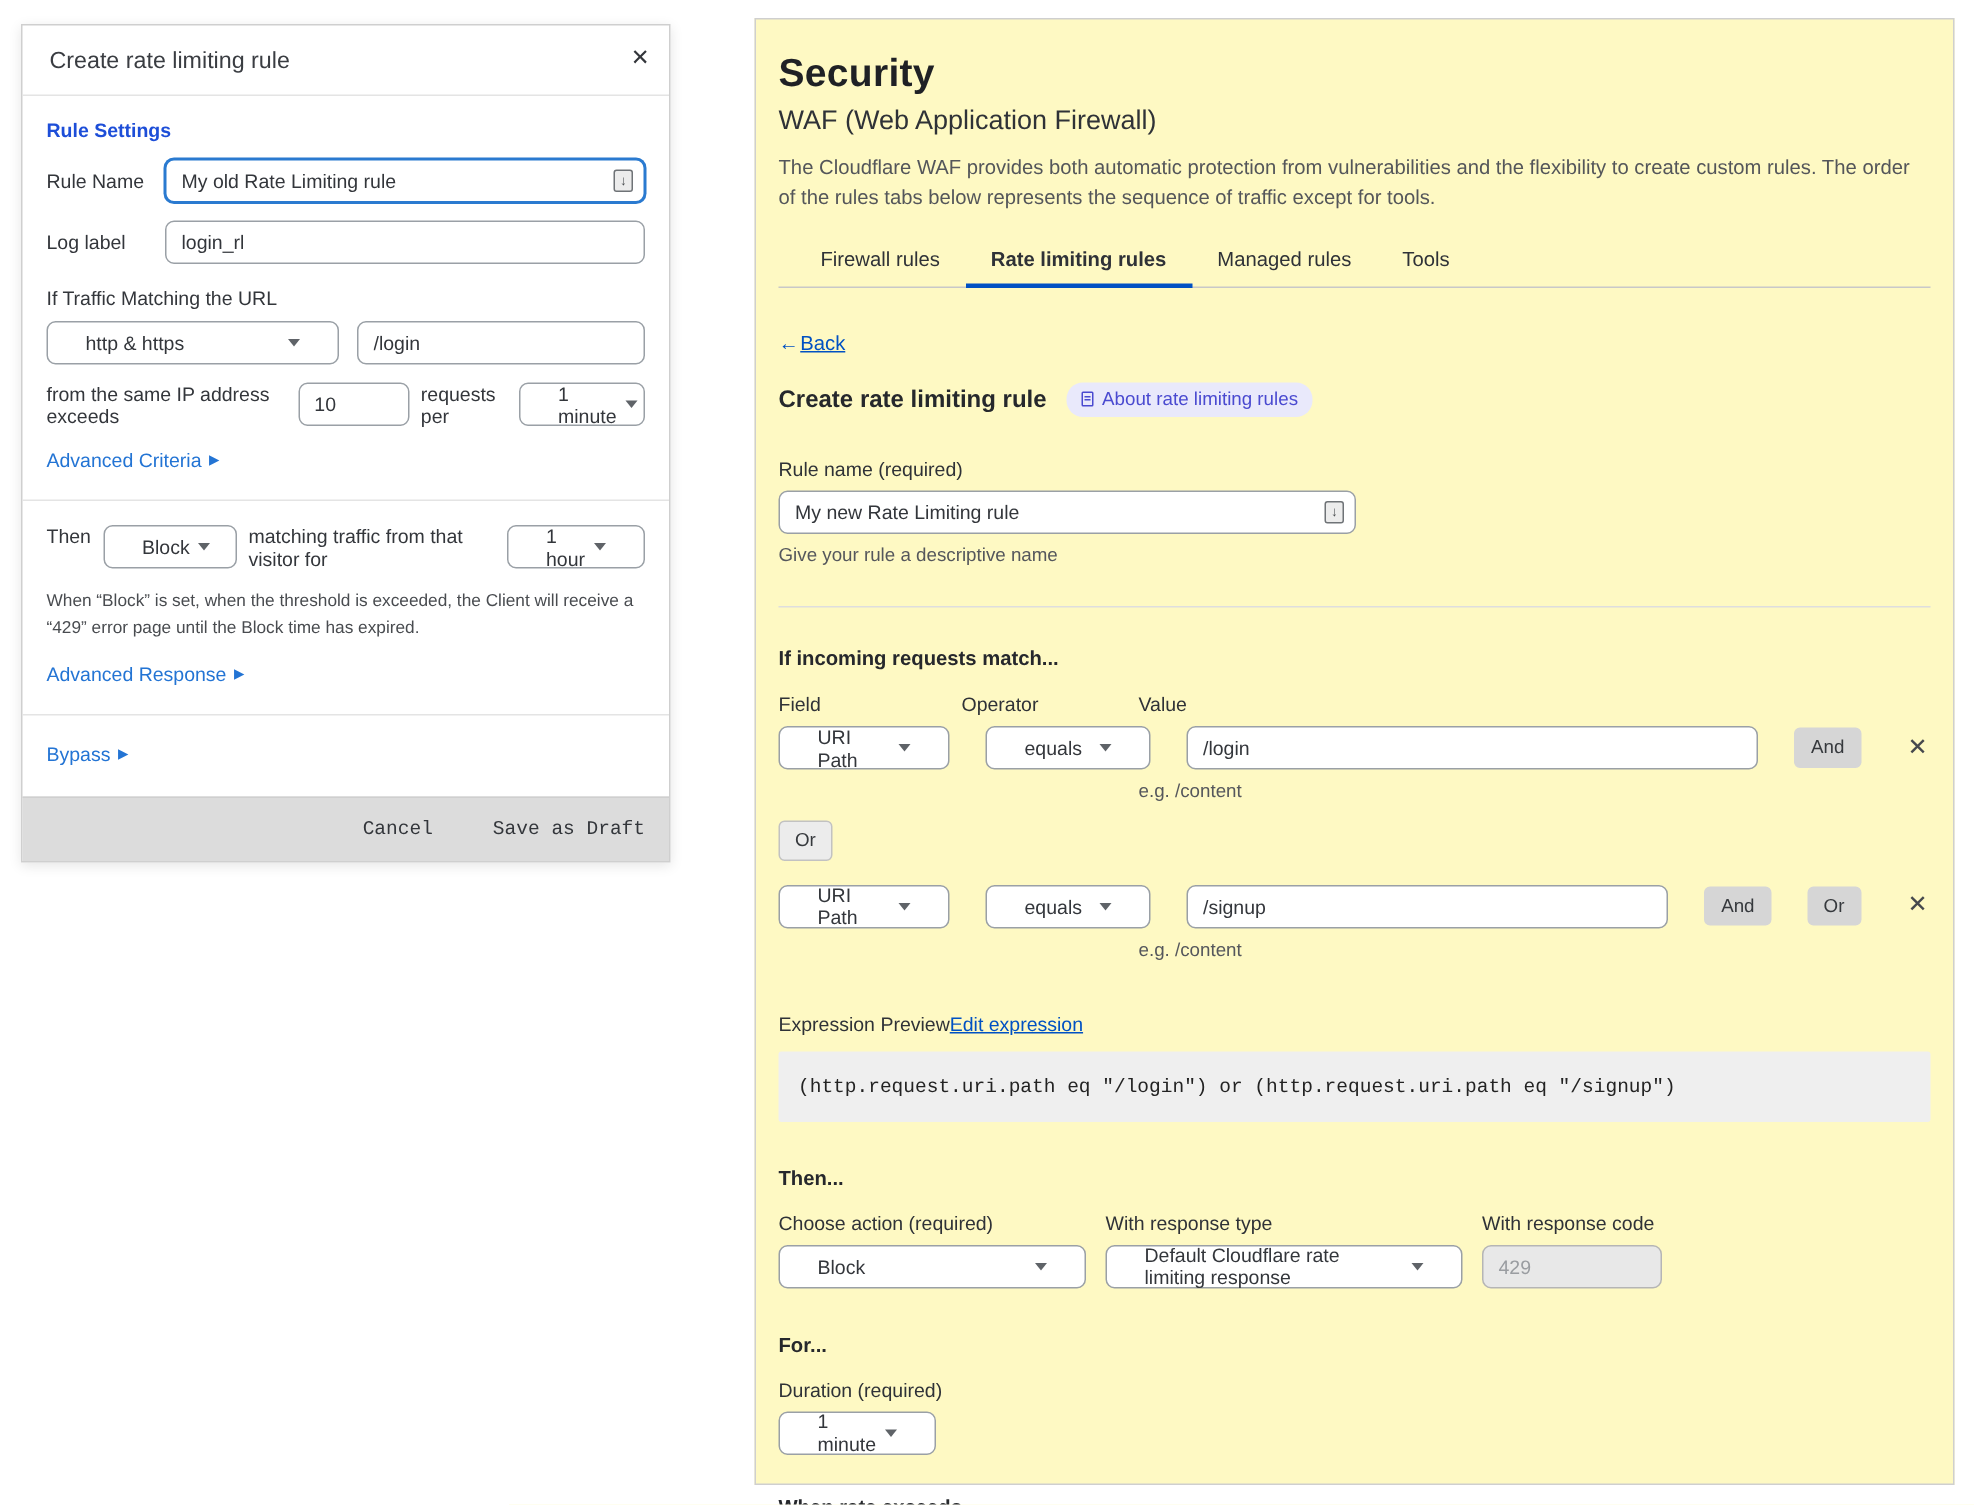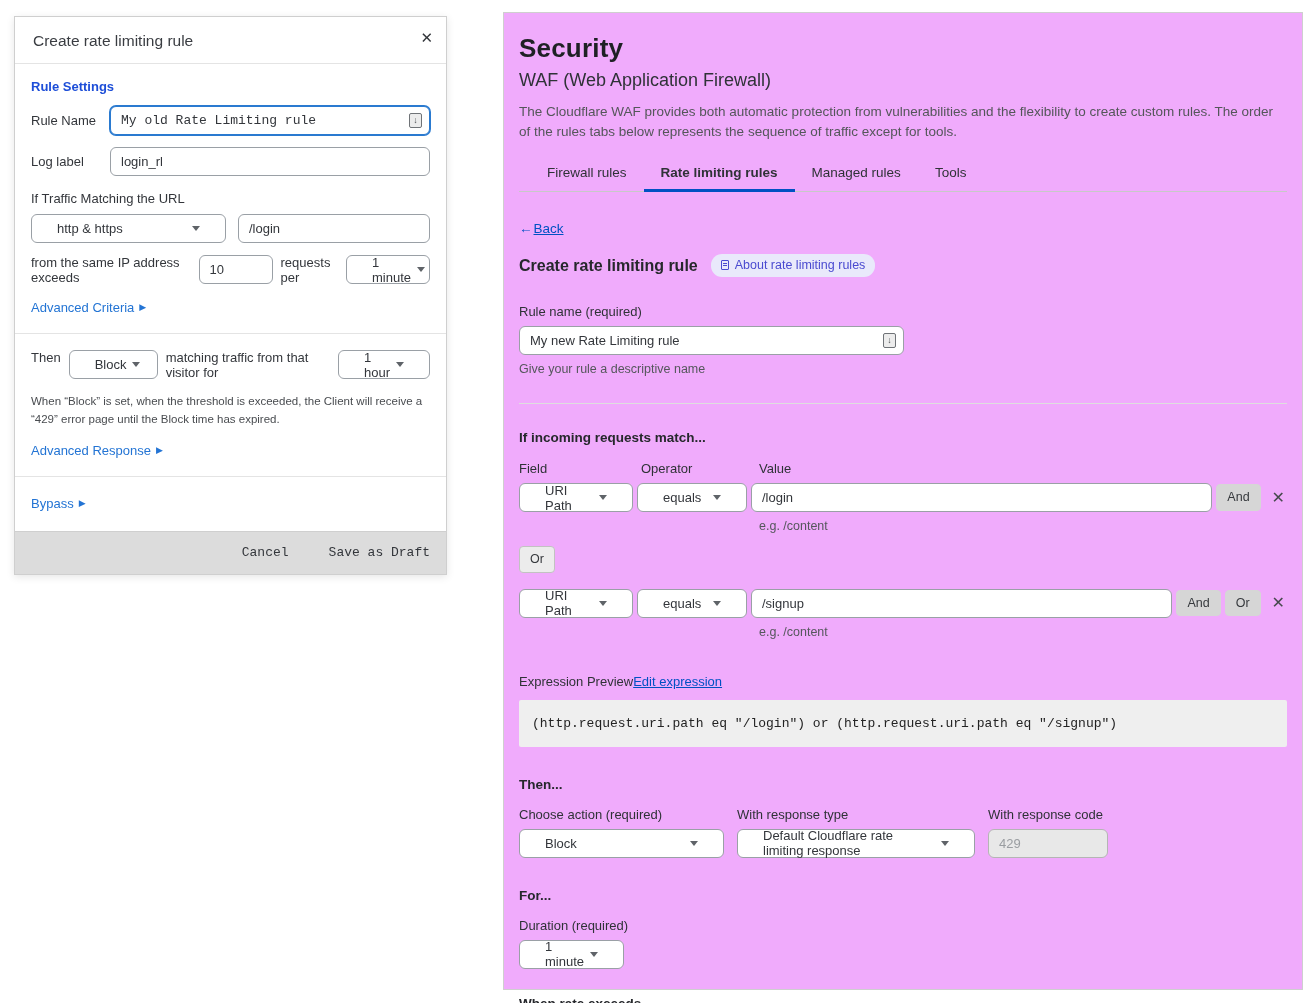--- a/index.html
+++ b/index.html
@@ -30,37 +30,37 @@
     border:1px solid #cfcfcf; box-shadow:0 2px 8px rgba(0,0,0,.10); }
   .dlg-header { position:relative; padding:15px 18px 13px; border-bottom:1px solid #e4e4e4; }
   .dlg-title { font-size:15.5px; color:#3a3d42; }
   .dlg-close { position:absolute; right:13px; top:12px; background:none; border:none;
     font-size:15px; color:#33363b; cursor:pointer; }
   .dlg-body { padding:0 16px; }
   .dlg-sec-h { font-weight:bold; font-size:13px; margin:15px 0 12px; color:#1d4ed8; }
   .frow { display:flex; align-items:center; margin-bottom:12px; }
   .frow .flabel { width:79px; font-size:13px; flex:0 0 auto; }
   .frow .fctl { flex:1; }
-  .focused { border-color:#2a7ad0 !important; box-shadow:0 0 0 1px #2a7ad0;font-family:Liberation Mono, monospace; }
+  .focused { border-color:#2a7ad0 !important; box-shadow:0 0 0 1px #2a7ad0; }
   .dlg-label { font-size:13px; margin:15px 0 8px; }
   .drow { display:flex; gap:12px; margin-bottom:12px; }
   .drow3 { display:flex; align-items:flex-start; gap:8px; font-size:13px; margin-bottom:13px; flex-wrap:nowrap; }
   .dlg-link { display:inline-flex; align-items:center; gap:5px; color:#2374d4; font-size:13px;
     cursor:pointer; }
   .dlg-link .tri { font-size:9px; line-height:1; }
   .div-full { border-top:1px solid #e4e4e4; margin:0 -16px; }
   .dlg-note { font-size:11.5px; color:#494c50; line-height:1.55; margin:10px 0 12px; }
   .dlg-footer { margin-top:2px; background:#dcdcdc; border-top:1px solid #cfcfcf;
     padding:13px 16px 14px; display:flex; justify-content:flex-end; gap:40px;font-family:Liberation Mono, monospace; }
   .dlg-footer button { background:none; border:none; font-size:13px; color:#33363b;
     font-family:inherit; cursor:pointer; }
 
   
   .panel { position:absolute; left:503px; top:12px; width:800px; height:978px;
-    border:1px solid #cfcfcf; background:#f0abfc; padding:20px 15px; }
+    border:1px solid #cfcfcf; background:#fef9c3; padding:20px 15px; }
   .pg-title { font-size:26px; font-weight:bold; color:#1f2125; letter-spacing:.2px; }
   .pg-sub { font-size:18px; font-weight:normal; color:#2f3237; margin:6px 0 11px; }
   .pg-desc { font-size:13.5px; color:#54565a; line-height:1.45; }
   .tabs { display:flex; margin-top:15px; border-bottom:1px solid #c8c8c8; padding-left:11px; }
   .tab { padding:9px 17px 11px; font-size:13.5px; color:#2f3237; cursor:pointer; position:relative; }
   .tab.active { font-weight:bold; }
   .tab.active::after { content:""; position:absolute; left:0; right:0; bottom:-1px; height:3px; background:#0051c3; }
   .back-link { display:inline-flex; align-items:center; gap:1px; margin-top:29px;
     color:#0051c3; font-size:13.5px; cursor:pointer; }
   .back-link .bl-label { text-decoration:underline; }
@@ -70,21 +70,21 @@
     font-size:12.5px; padding:4px 10px 5px; border-radius:11px; cursor:pointer; }
   .badge-doc { width:8px; height:10px; border:1px solid #4a4ad0; border-radius:1px; position:relative; flex:0 0 auto; }
   .badge-doc::after { content:""; position:absolute; left:1px; right:1px; top:2px; height:1px;
     background:#4a4ad0; box-shadow:0 2px 0 #4a4ad0; }
   .flabel2 { font-size:13px; color:#2f3237; margin-bottom:7px; }
   .helper { font-size:12.5px; color:#55575c; margin-top:7px; }
   .hr { border-top:1px solid #dedede; margin:27px 0 26px; }
   .sec-h { font-size:13.5px; font-weight:bold; color:#26282c; }
   .cond-labels { display:flex; gap:8px; font-size:13px; color:#2f3237; margin:16px 0 7px; }
   .cl-field { width:114px; } .cl-op { width:110px; }
-  .cond-row { display:flex; align-items:center; gap:4px; }
+  .cond-row { display:flex; align-items:center; gap:24px; }
   .sel-field { width:114px; flex:0 0 auto; } .sel-op { width:110px; flex:0 0 auto; }
   .val-wrap { flex:1; }
   .hint { font-size:12.5px; color:#55575c; margin:7px 0 0 240px; }
   .or-conn { margin:13px 0 16px; }
   .expr { margin-top:35px; }
   .expr-head { display:flex; align-items:center; justify-content:flex-start; }
   .expr-label { font-size:13px; color:#2f3237; }
   .edit-link { font-size:13px; color:#0051c3; text-decoration:underline; cursor:pointer; }
   .code-block { margin-top:11px; background:#efefef; border-radius:2px; padding:16px 13px;
     font-family:"Liberation Mono","DejaVu Sans Mono",monospace; font-size:13px; color:#232323;

